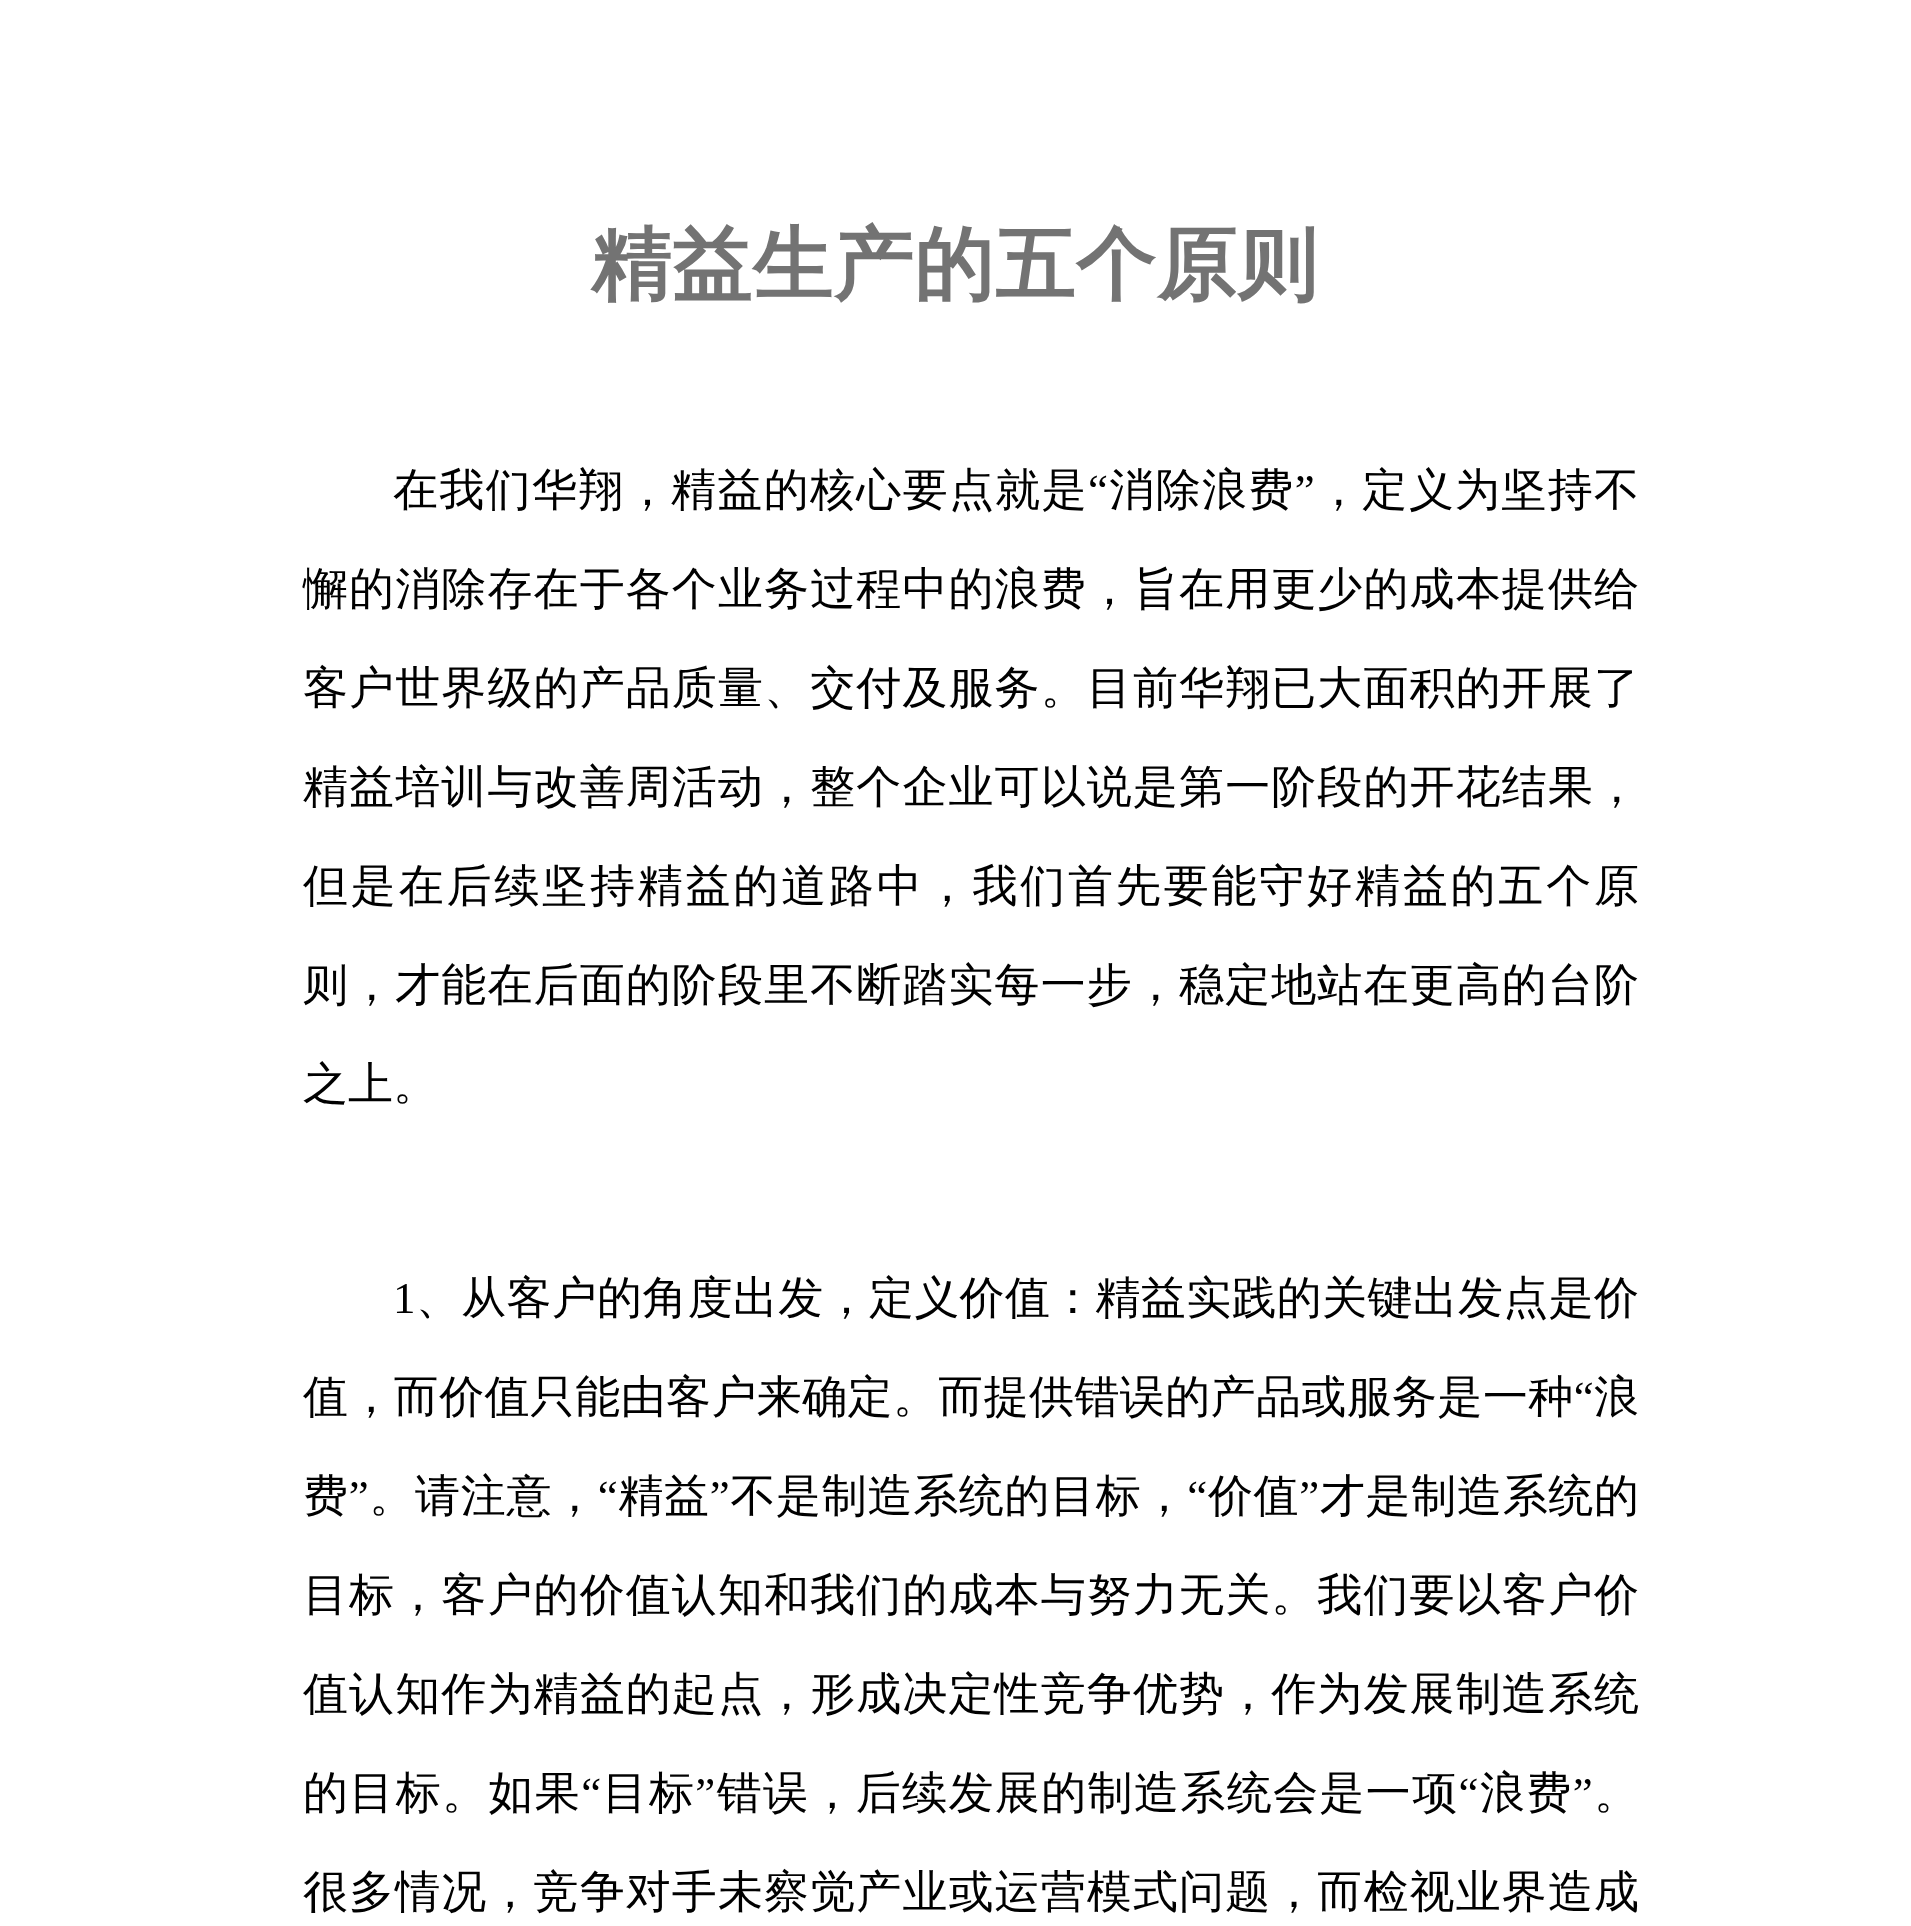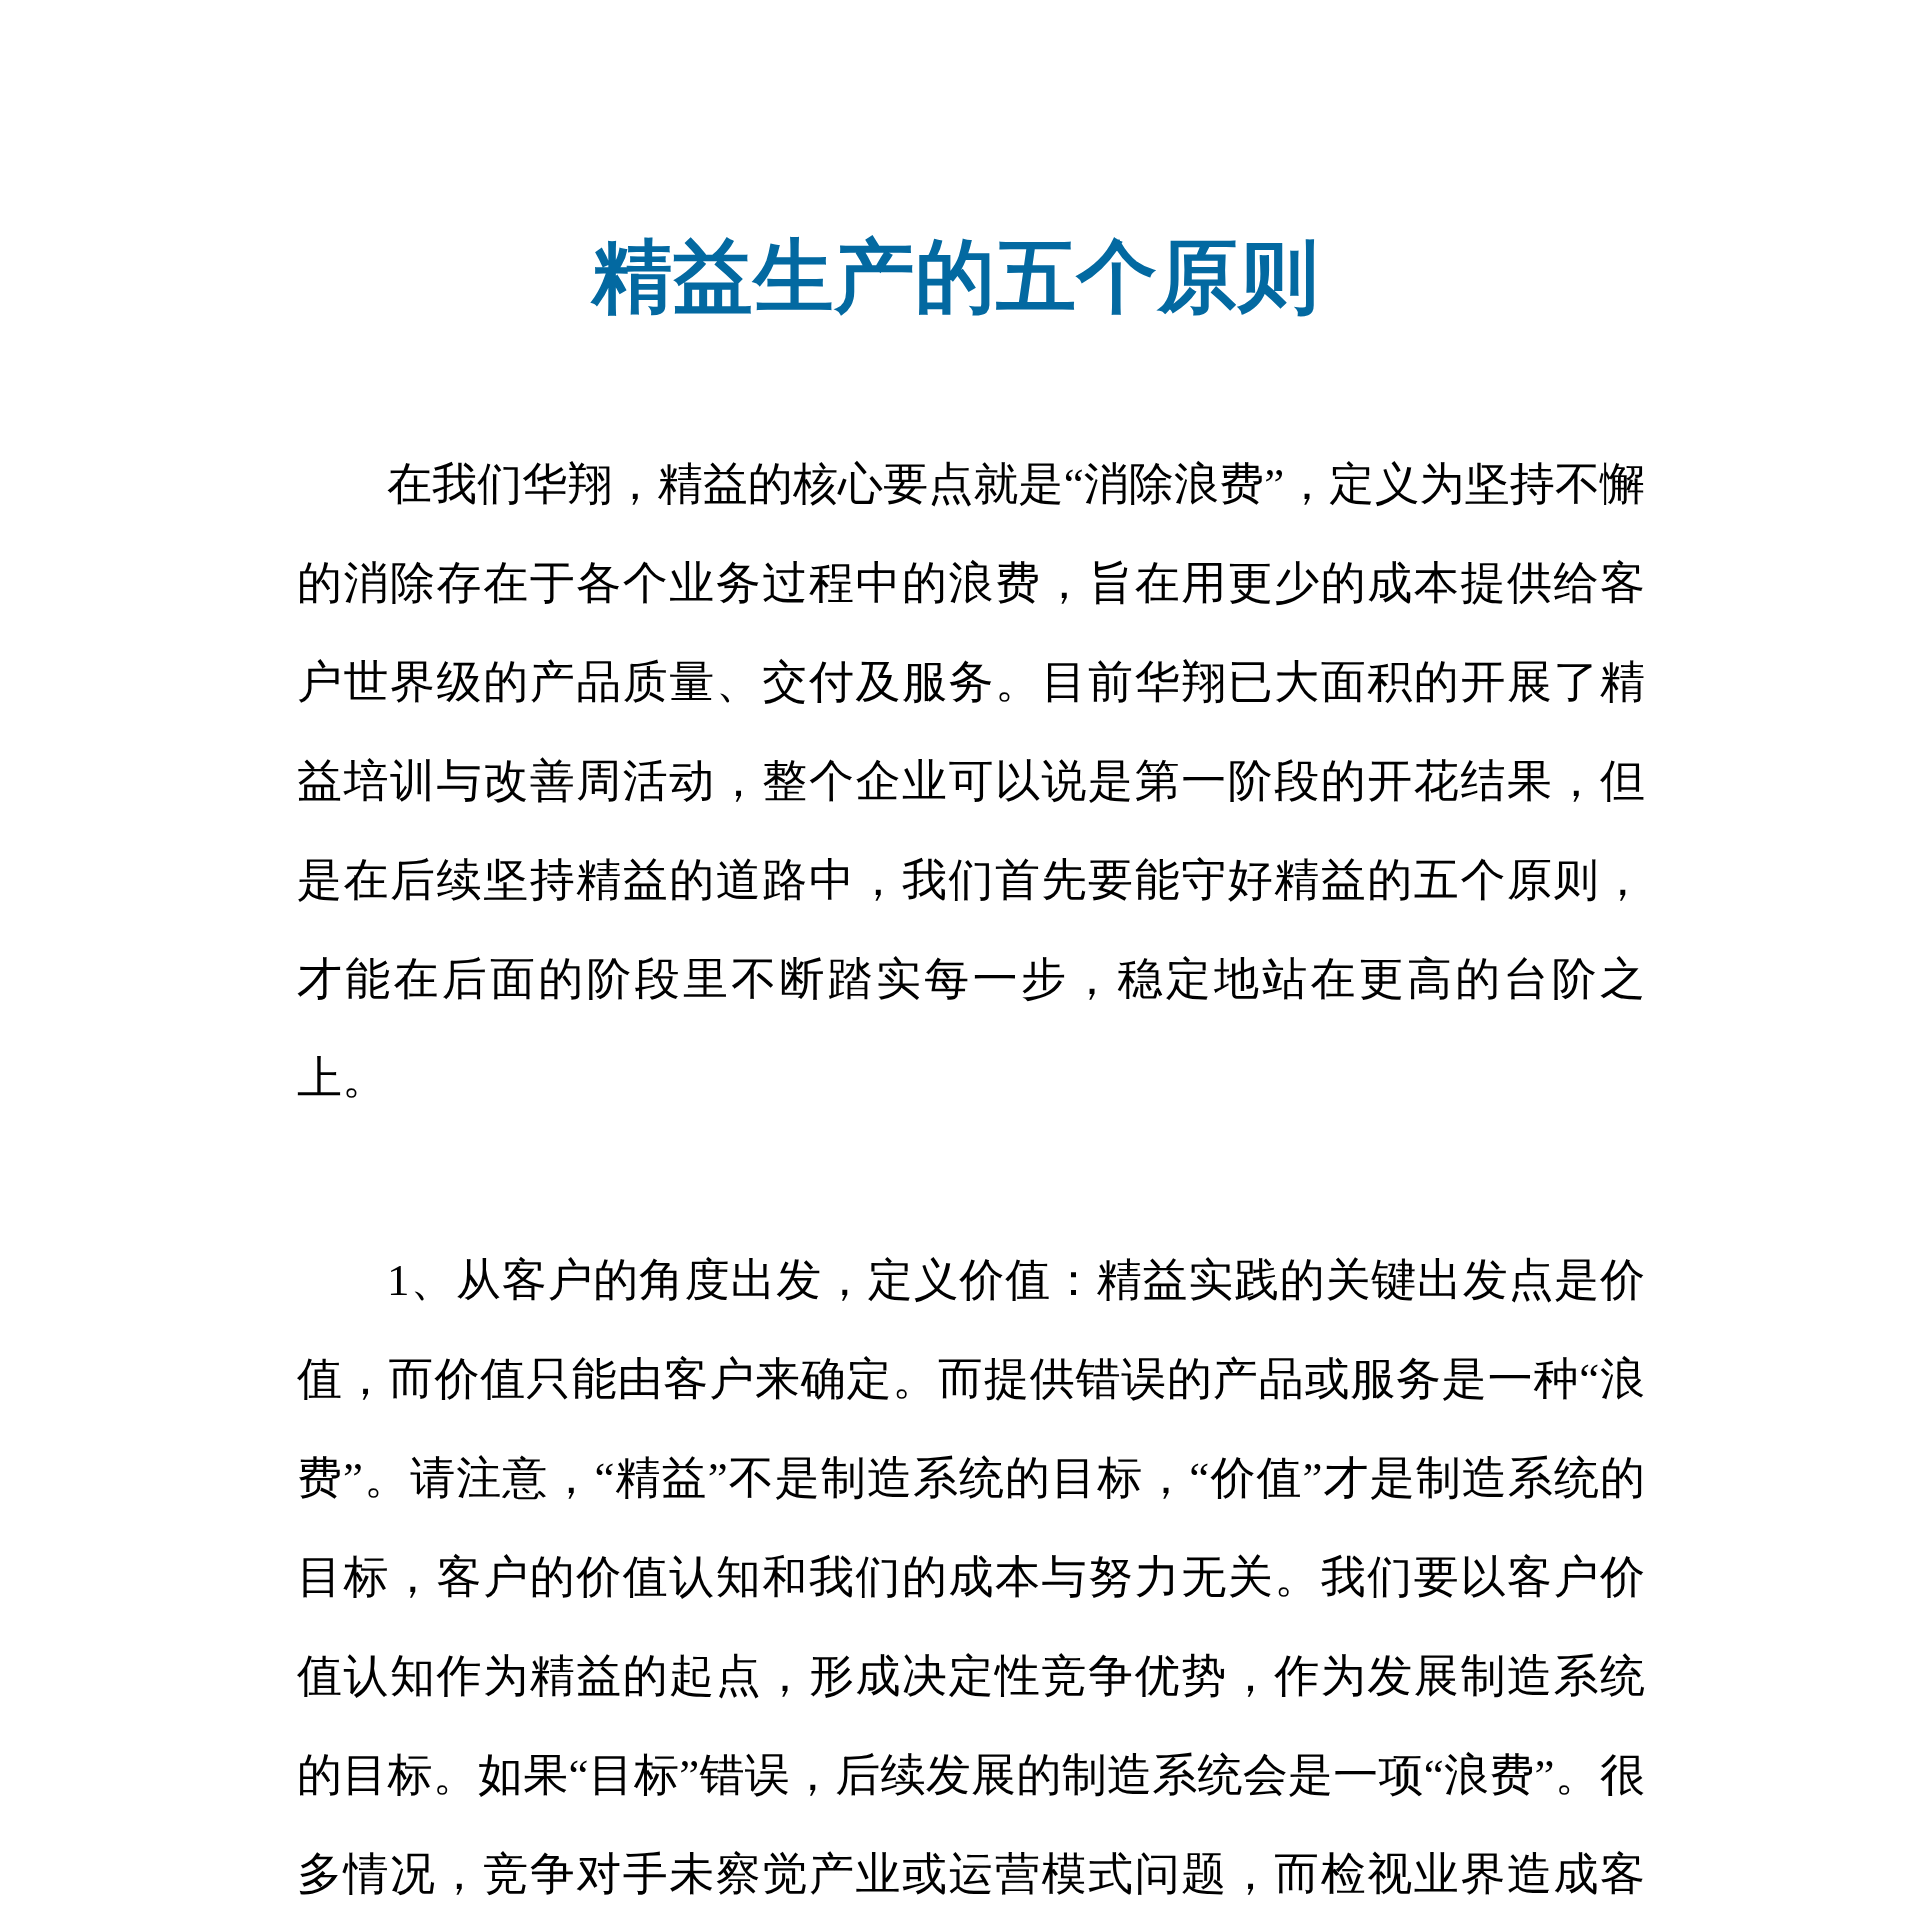--- a/index.html
+++ b/index.html
@@ -12,45 +12,45 @@
     position: relative;
     width: 1911px;
     height: 2703px;
     background: #ffffff;
     color: #000000;
     overflow: hidden;
     font-family: "Liberation Serif", "DejaVu Serif", serif;
   }
   .doc-title {
     position: absolute;
-    top: 229px;
+    top: 216px;
     left: 0;
     width: 100%;
     margin: 0;
     text-align: center;
     font-size: 80px;
     line-height: 1.2;
     font-weight: 700;
     letter-spacing: 0.8px;
     font-family: "Liberation Sans", "DejaVu Sans", sans-serif;
-    color: #0369a1;
+    color: #737373;
   }
   .content {
     position: absolute;
     top: 433px;
     left: 295px;
     width: 1352px;
     font-size: 45px;
     line-height: 99px;
     text-align: justify;
     text-justify: inter-ideograph;
     color: #000000;
   }
   .para {
-    margin: 2px;
+    margin: 8px;
     padding: 0;
     text-indent: 2em;
   }
   .blank-line {
     height: 99px;
   }
 </style>
 </head>
 <body>
 

